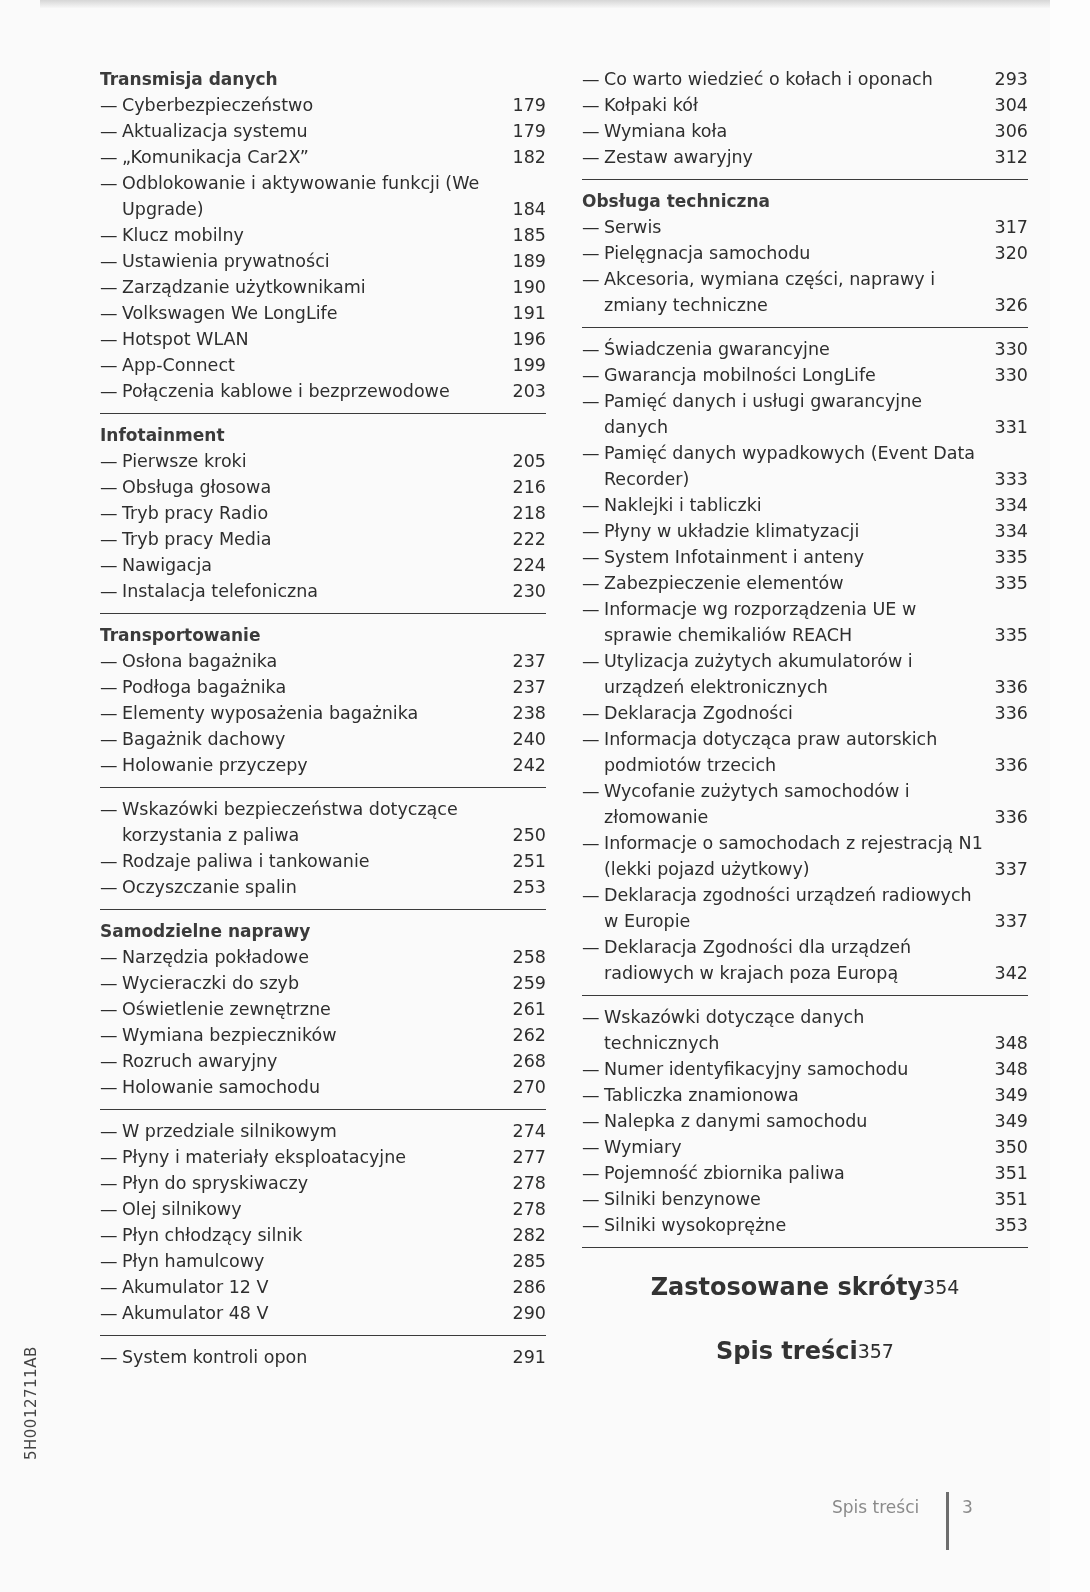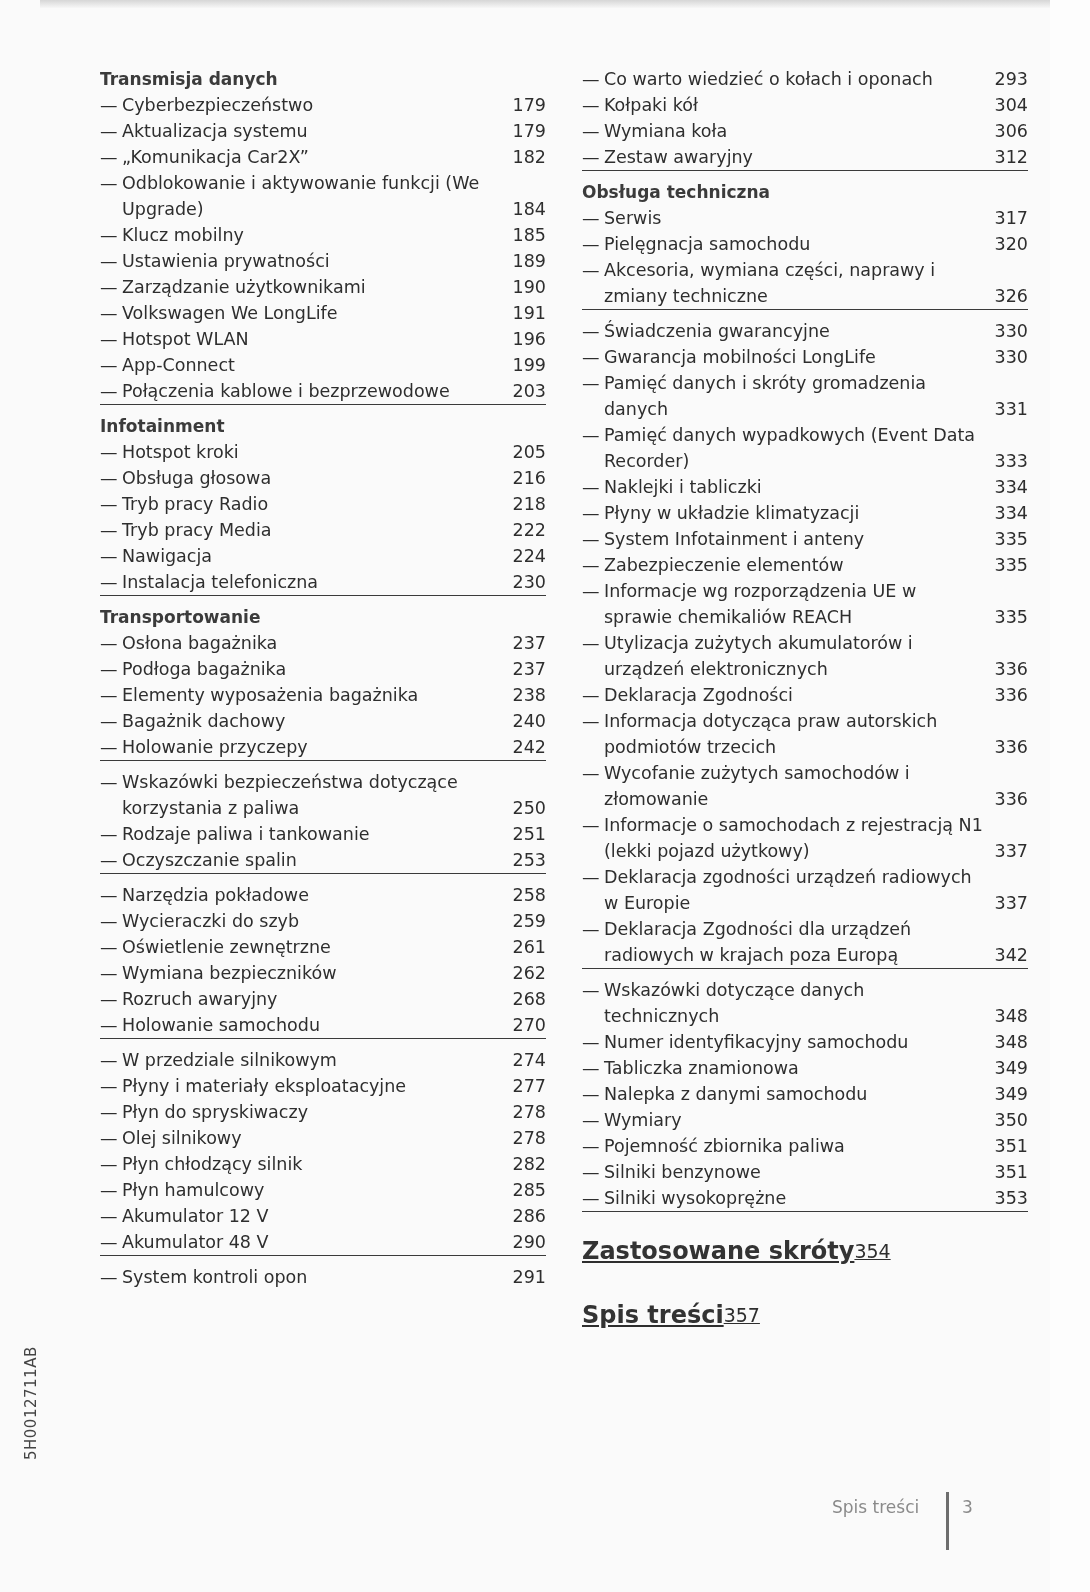--- a/index.html
+++ b/index.html
@@ -32,21 +32,21 @@
       background: #fdfdfd;
     }
     .col {
       position: absolute;
       top: 66px;
     }
     .col-left { left: 100px; width: 446px; }
     .col-right { left: 582px; width: 446px; }
     .section {
       border-bottom: 1.5px solid #3a3a3a;
-      padding-bottom: 0;
+      padding-bottom: 9px;
       margin-bottom: 8px;
     }
     .section.last { border-bottom: none; }
     .section-title {
       font-weight: bold;
       font-size: 17px;
       color: #3b3b3b;
       line-height: 26px;
     }
     .entry {
@@ -66,25 +66,24 @@
       flex: none;
     }
     .entry-label { flex: 1; }
     .page-num {
       flex: none;
       text-align: right;
       min-width: 34px;
     }
     .big-entry {
       display: flex;
-      justify-content: flex-start;
+      justify-content: center;
       align-items: center;
       margin-top: 14px;
       height: 50px;
-      text-decoration: underline;
     }
     .big-title {
       font-size: 24px;
       font-weight: bold;
       color: #333;
     }
     .big-page {
       font-size: 19px;
     }
     .doc-code {
@@ -205,21 +204,21 @@
           <span class="entry-label">Połączenia kablowe i bezprzewodowe</span>
         </div>
         <span class="page-num">203</span>
       </div>
     </div>
     <div class="section">
       <div class="section-title">Infotainment</div>
       <div class="entry">
         <div class="entry-text">
           <span class="dash">—</span>
-          <span class="entry-label">Hotspot kroki</span>
+          <span class="entry-label">Pierwsze kroki</span>
         </div>
         <span class="page-num">205</span>
       </div>
       <div class="entry">
         <div class="entry-text">
           <span class="dash">—</span>
           <span class="entry-label">Obsługa głosowa</span>
         </div>
         <span class="page-num">216</span>
       </div>
@@ -307,20 +306,21 @@
       </div>
       <div class="entry">
         <div class="entry-text">
           <span class="dash">—</span>
           <span class="entry-label">Oczyszczanie spalin</span>
         </div>
         <span class="page-num">253</span>
       </div>
     </div>
     <div class="section">
+      <div class="section-title">Samodzielne naprawy</div>
       <div class="entry">
         <div class="entry-text">
           <span class="dash">—</span>
           <span class="entry-label">Narzędzia pokładowe</span>
         </div>
         <span class="page-num">258</span>
       </div>
       <div class="entry">
         <div class="entry-text">
           <span class="dash">—</span>
@@ -492,21 +492,21 @@
         <div class="entry">
           <div class="entry-text">
             <span class="dash">—</span>
             <span class="entry-label">Gwarancja mobilności LongLife</span>
           </div>
           <span class="page-num">330</span>
         </div>
         <div class="entry">
           <div class="entry-text">
             <span class="dash">—</span>
-            <span class="entry-label">Pamięć danych i skróty gromadzenia danych</span>
+            <span class="entry-label">Pamięć danych i usługi gwarancyjne danych</span>
           </div>
           <span class="page-num">331</span>
         </div>
         <div class="entry">
           <div class="entry-text">
             <span class="dash">—</span>
             <span class="entry-label">Pamięć danych wypadkowych (Event Data Recorder)</span>
           </div>
           <span class="page-num">333</span>
         </div>

